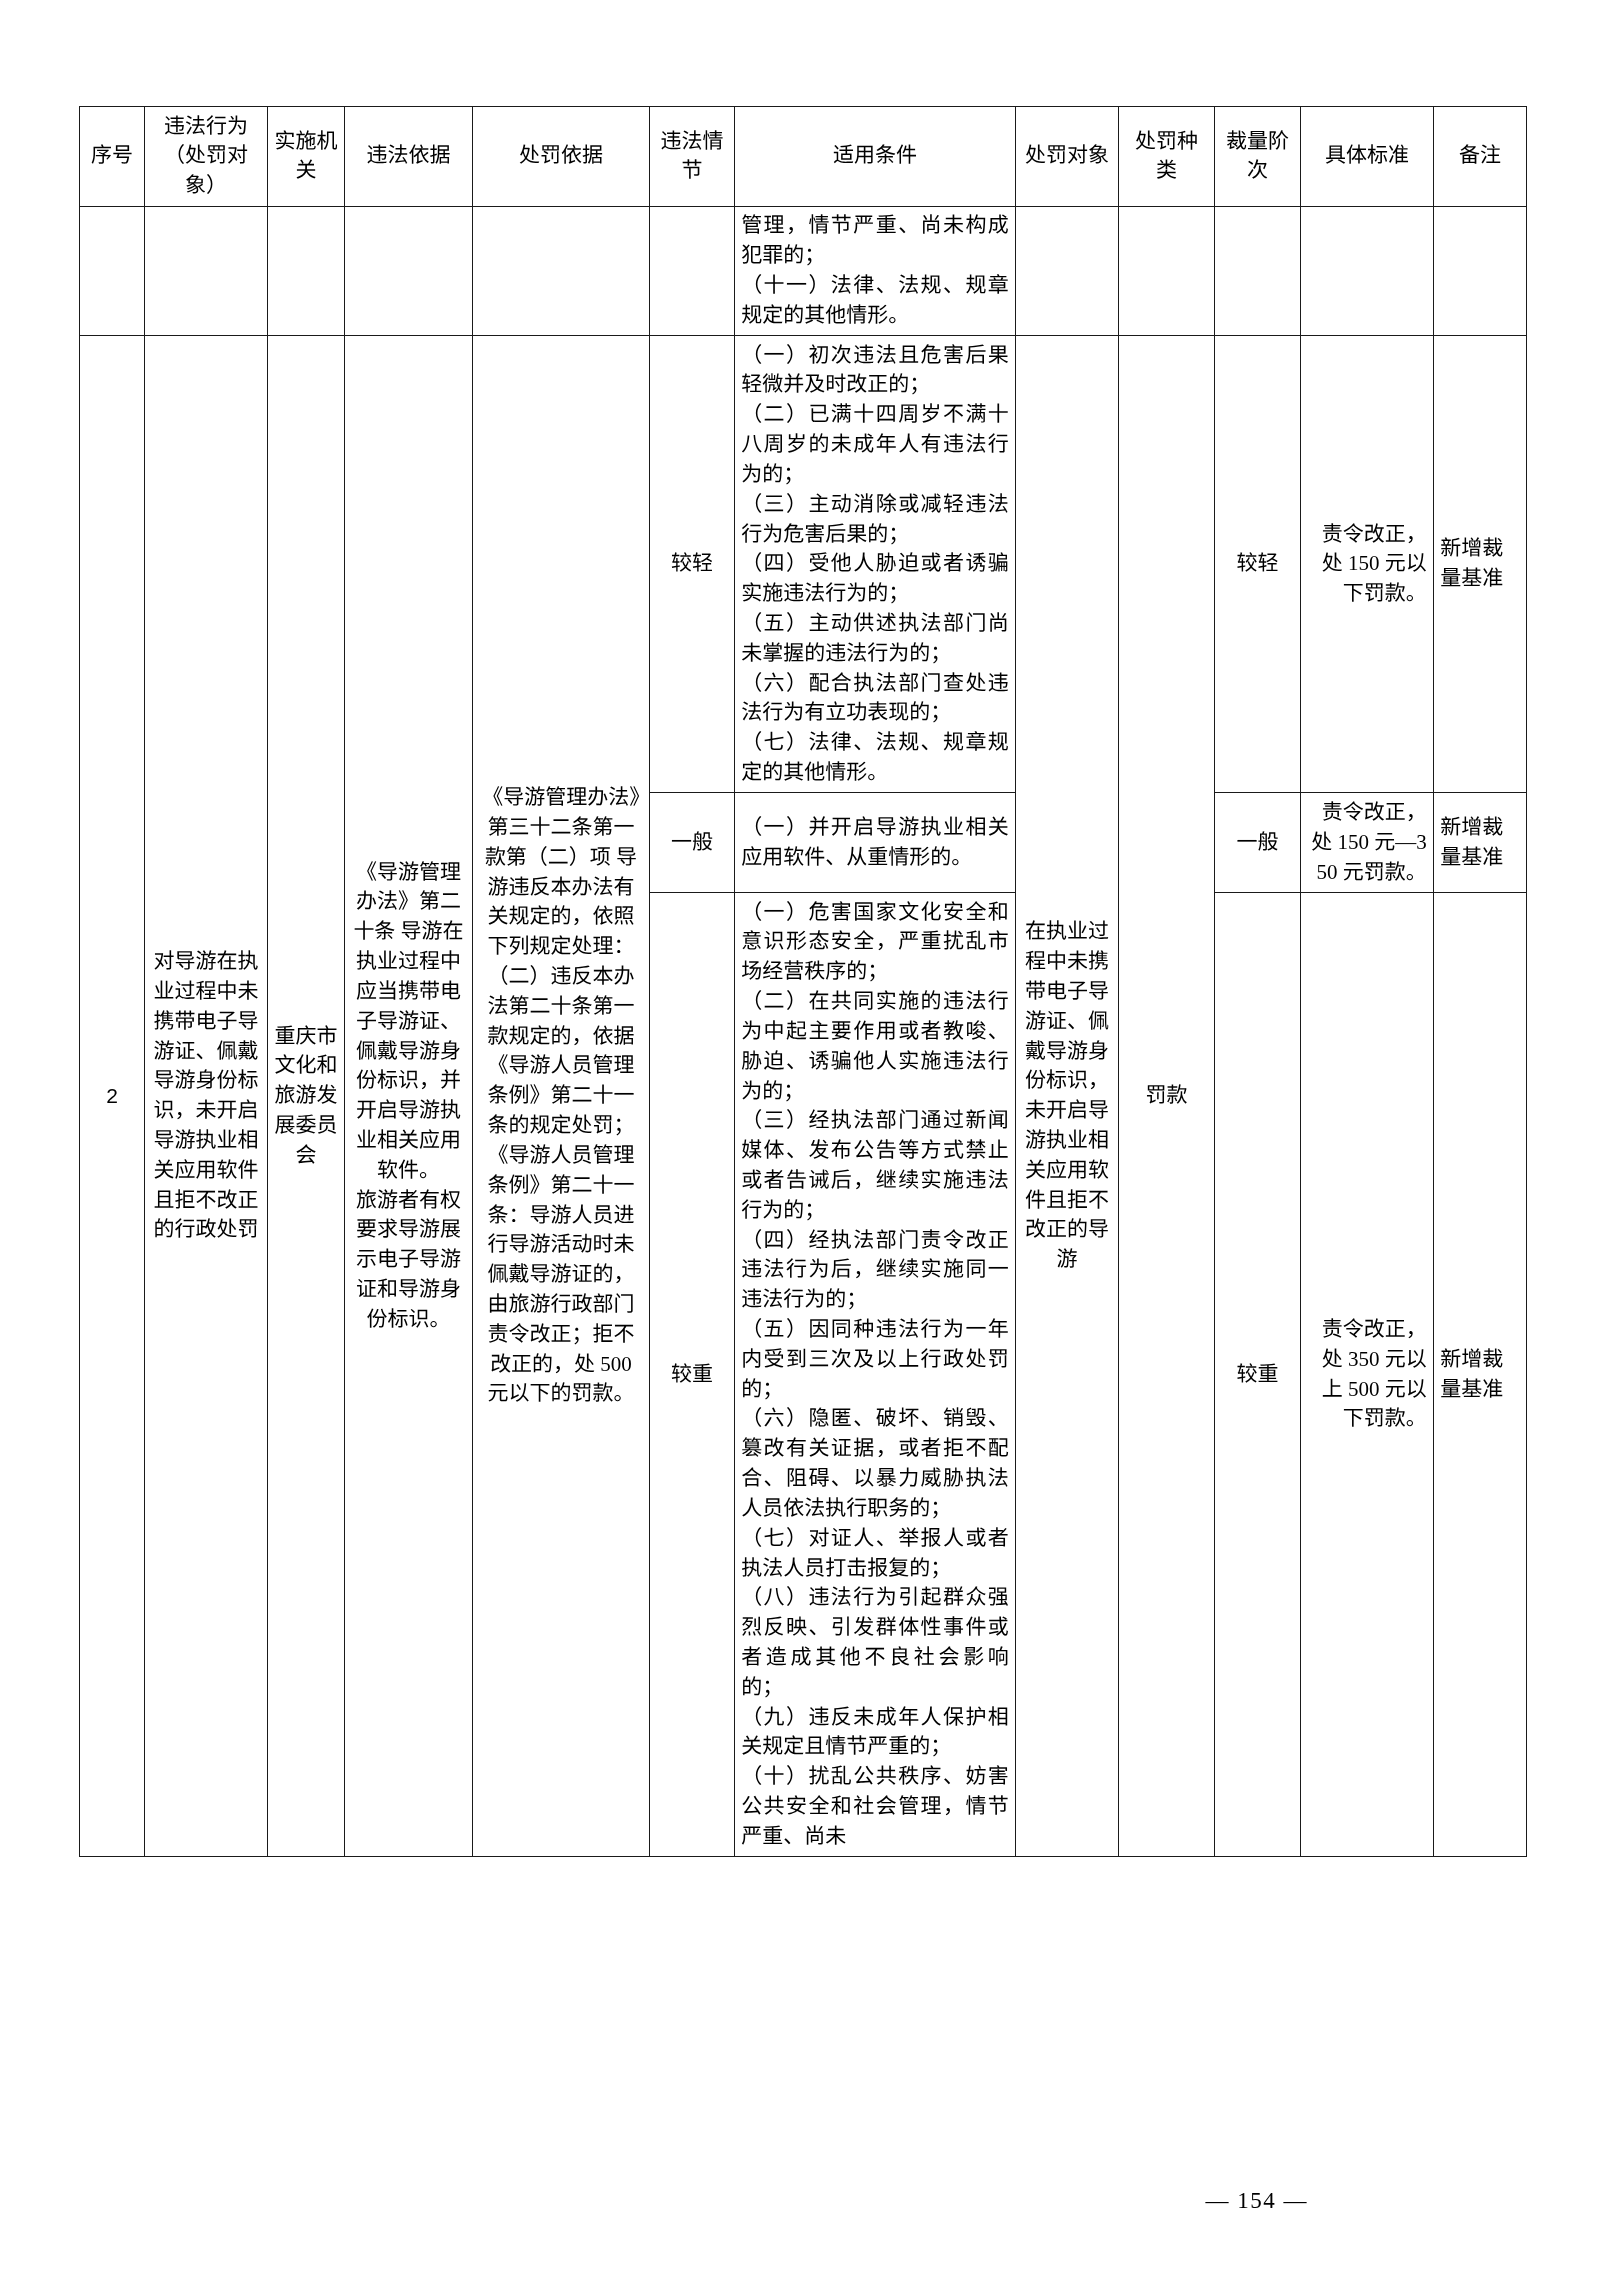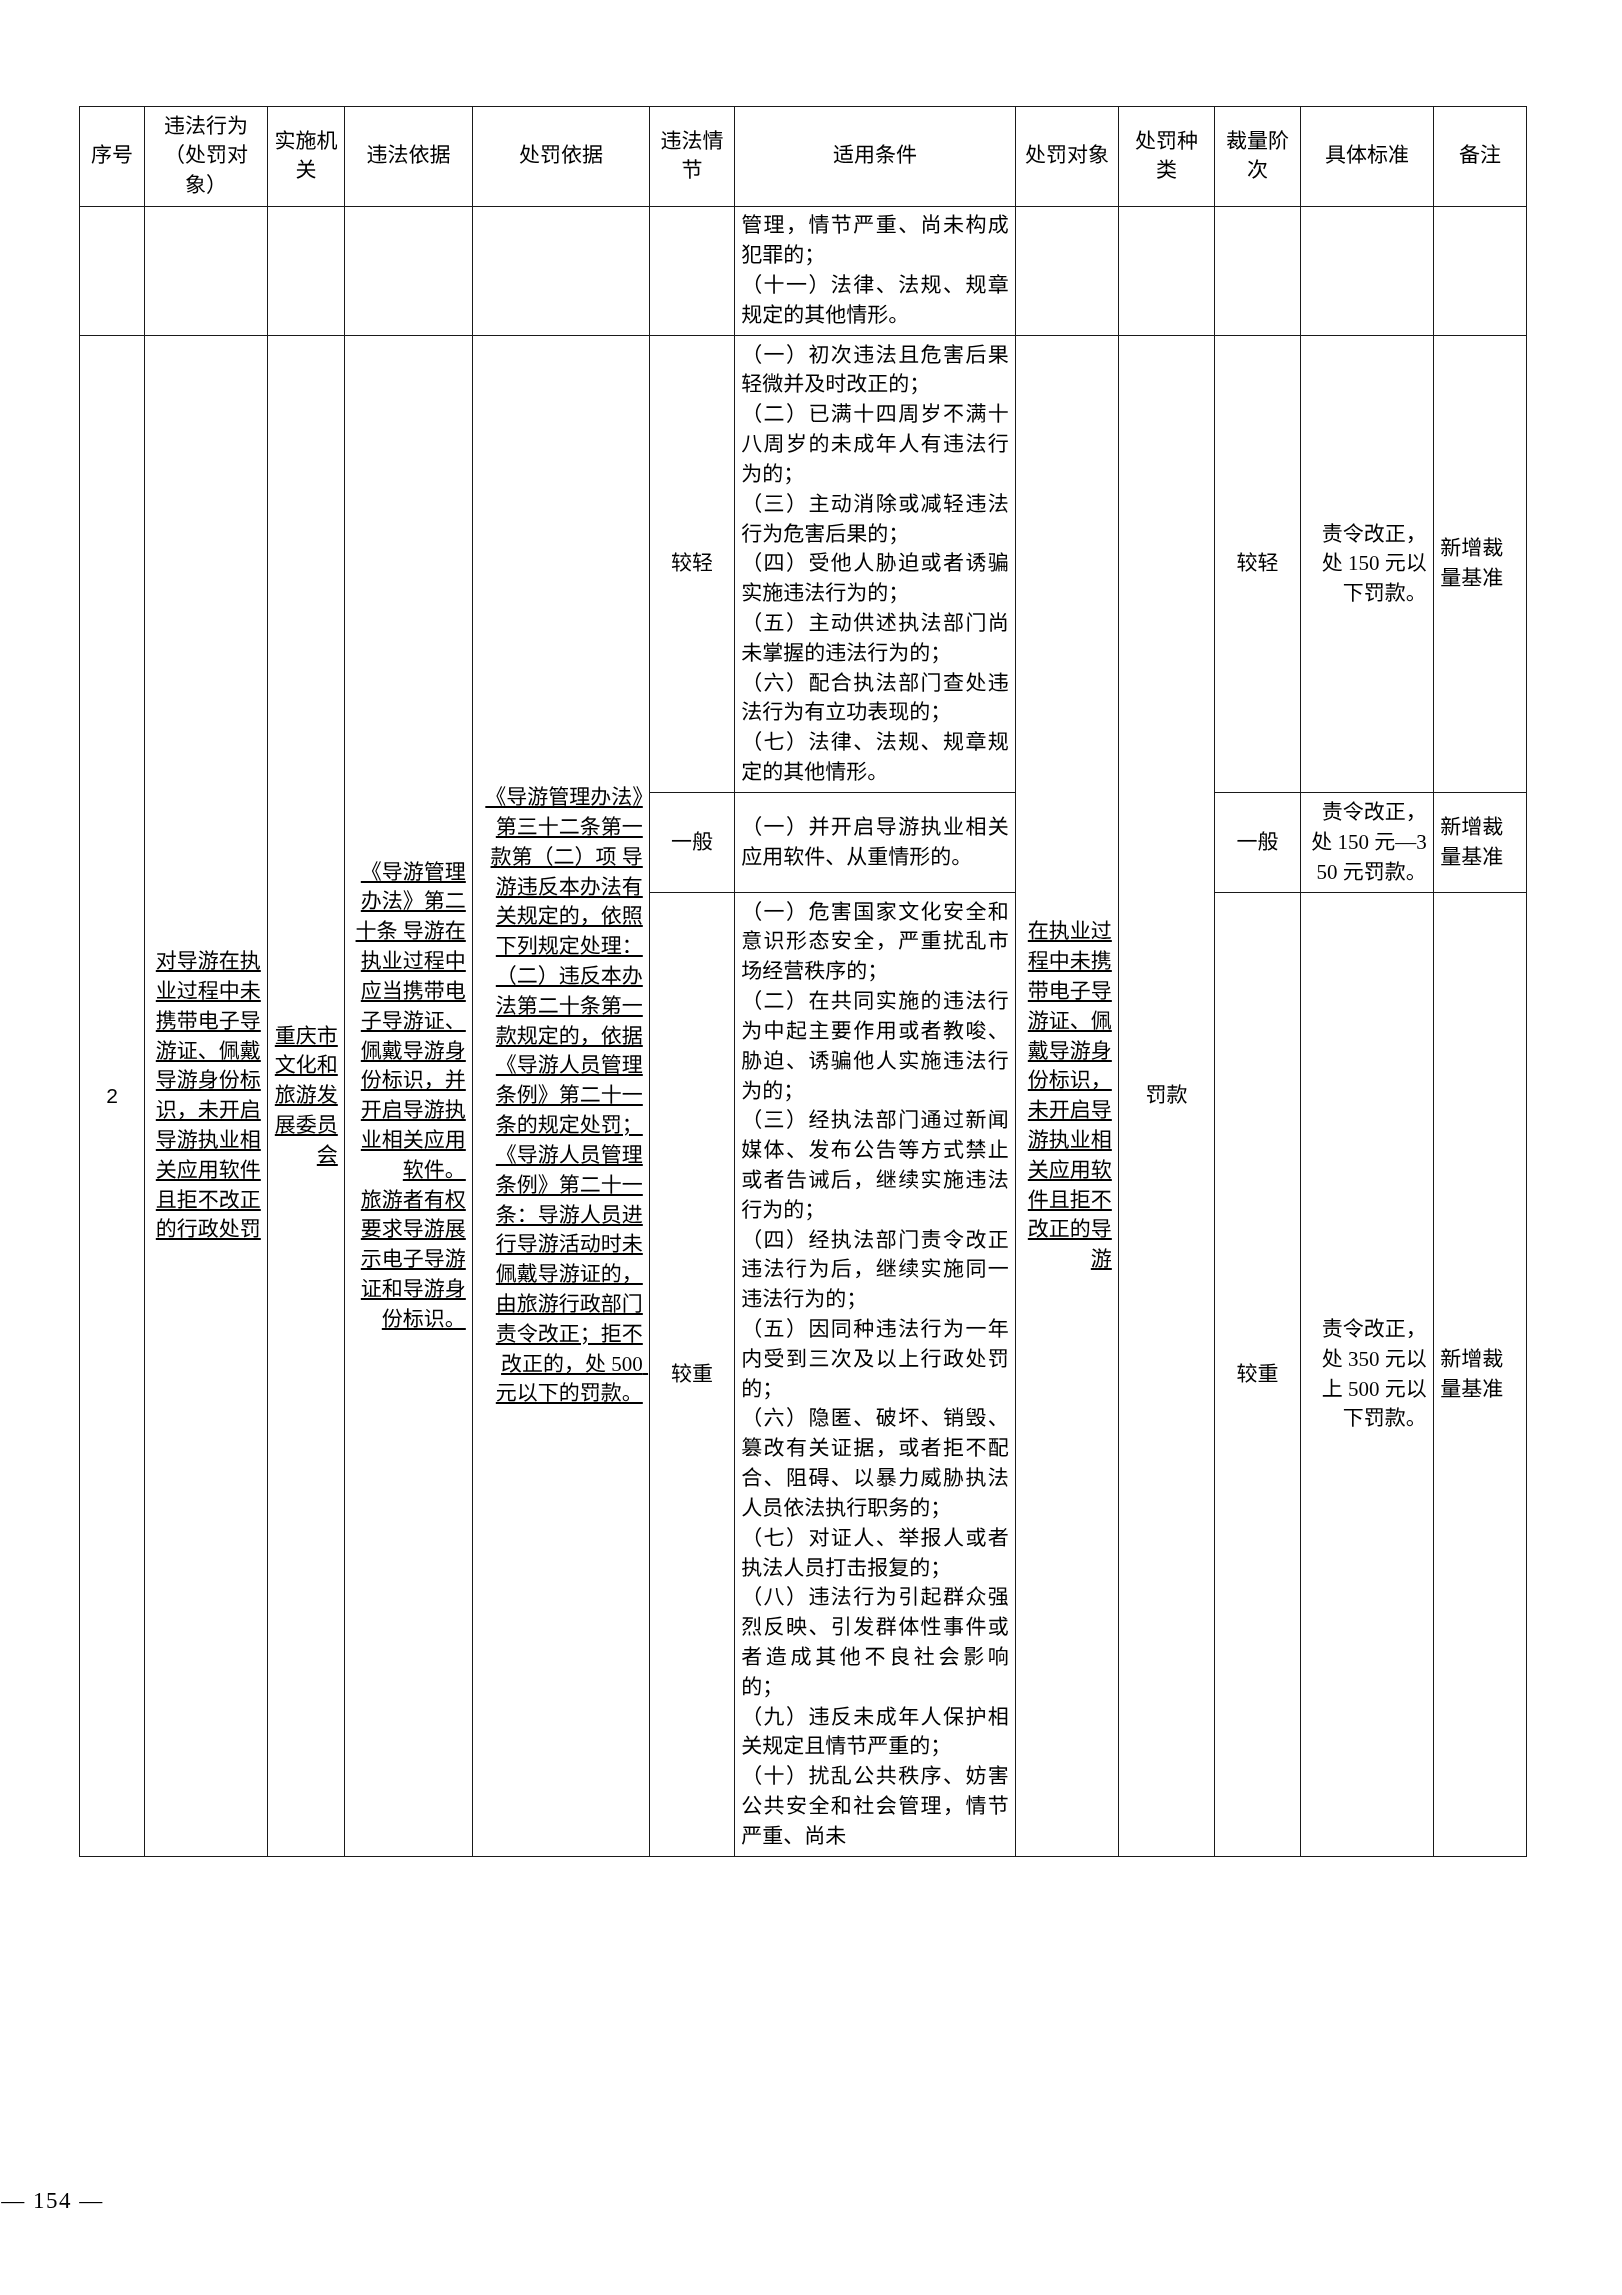--- a/index.html
+++ b/index.html
@@ -70,22 +70,21 @@
   .v-mid       { vertical-align: middle; }
 
   .seq-num {
     text-align: center;
     font-size: 23px;
     font-family: "Liberation Sans", "DejaVu Sans", sans-serif;
   }
   .narrow-txt {
     font-size: 21px;
     line-height: 1.44;
-    text-align: right;
-    text-decoration: underline;
+    text-align: center;
   }
   .cond-txt {
     font-size: 21px;
     line-height: 1.44;
     text-align: justify;
     text-align-last: left;
   }
   .std-txt {
     font-size: 21px;
     line-height: 1.44;
@@ -93,21 +92,21 @@
   }
   .note-txt {
     font-size: 21px;
     line-height: 1.44;
   }
   .footer {
     position: absolute;
     left: 0;
     top: 2188px;
     width: 1308px;
-    text-align: center;
+    text-align: right;
     font-size: 23px;
     font-family: "Liberation Serif", "DejaVu Serif", serif;
   }
   .footer-inner {
     display: inline-block;
     margin-left: -1203px;
     letter-spacing: 1.5px;
   }
 </style>
 </head>

